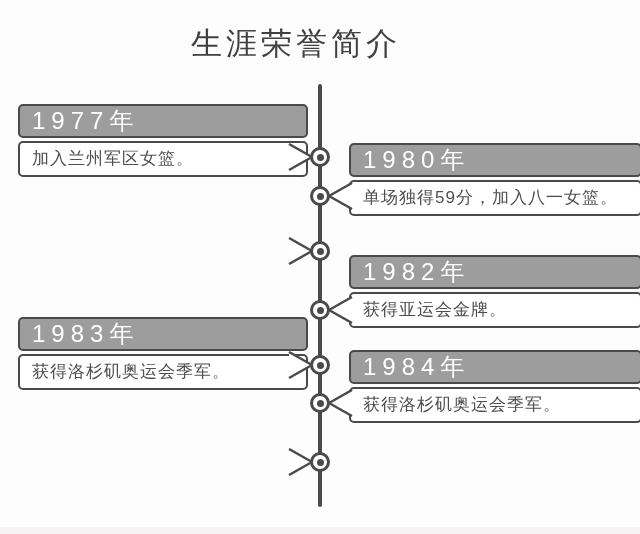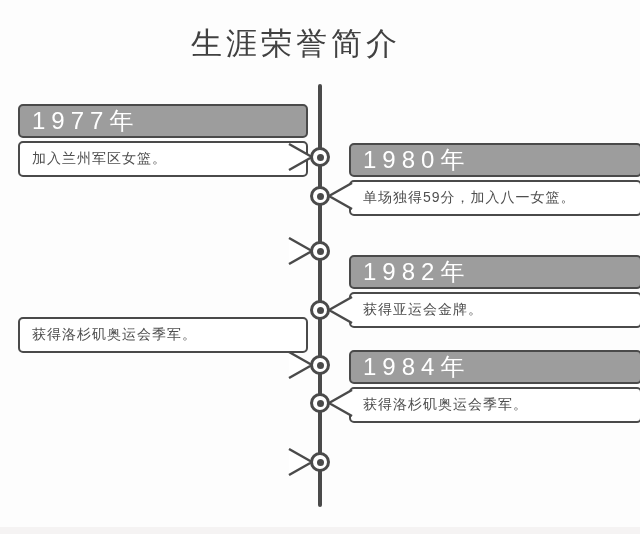--- a/index.html
+++ b/index.html
@@ -49,21 +49,21 @@
     line-height: 28px;
     letter-spacing: 6px;
     padding: 1px 12px;
     margin-bottom: 3px;
   }
   .entry-desc-box {
     background: #ffffff;
     border: 2px solid #4a4a4a;
     border-radius: 5px;
     color: #4f4f4f;
-    font-size: 14px;
+    font-size: 17px;
     line-height: 25px;
     letter-spacing: 1px;
     padding: 3px 12px 4px 12px;
     min-height: 36px;
   }
   .tail {
     position: absolute;
     width: 26px;
     height: 28px;
     z-index: 2;
@@ -139,20 +139,21 @@
     <div class="entry-desc-box">获得亚运会金牌。</div>
   </div>
   <svg class="tail" style="left:327px; top:296px" viewBox="0 0 26 28">
     <path d="M25,1 L2,14 L25,27" fill="#ffffff" stroke="#4a4a4a" stroke-width="2.4" stroke-linejoin="round"></path>
   </svg>
   <div class="node" style="top:300px">
       <span class="node-dot"></span>
     </div>
 
   <div class="entry left" style="top:317px">
+    <div class="entry-year-box">1983年</div>
     <div class="entry-desc-box">获得洛杉矶奥运会季军。</div>
   </div>
   <svg class="tail" style="left:288px; top:351px" viewBox="0 0 26 28">
     <path d="M1,1 L24,14 L1,27" fill="#ffffff" stroke="#4a4a4a" stroke-width="2.4" stroke-linejoin="round"></path>
   </svg>
   <div class="node" style="top:355px">
       <span class="node-dot"></span>
     </div>
 
   <div class="entry right" style="top:350px">

